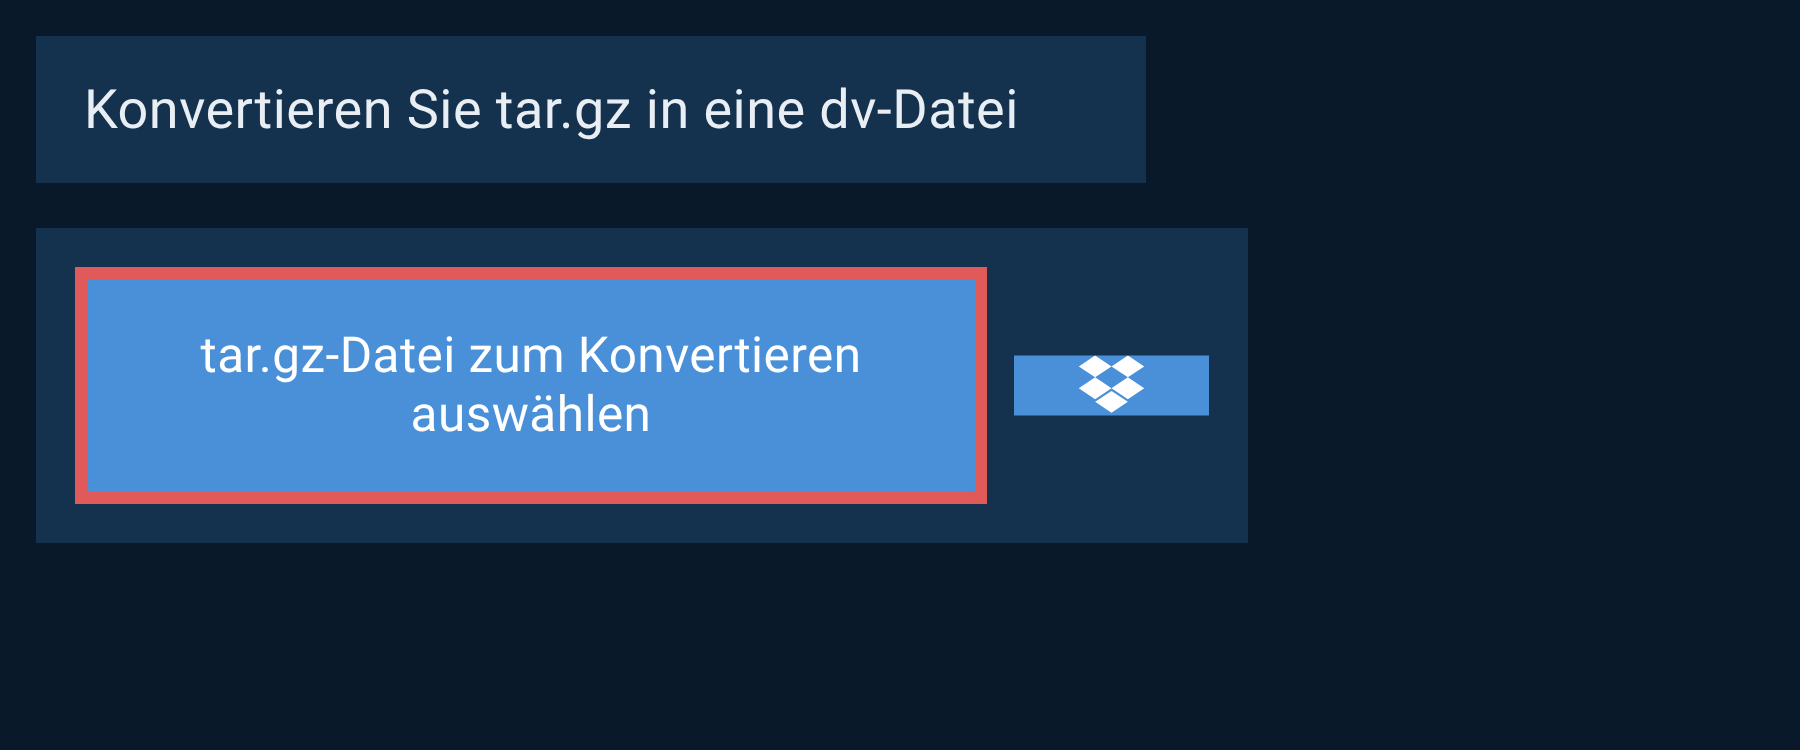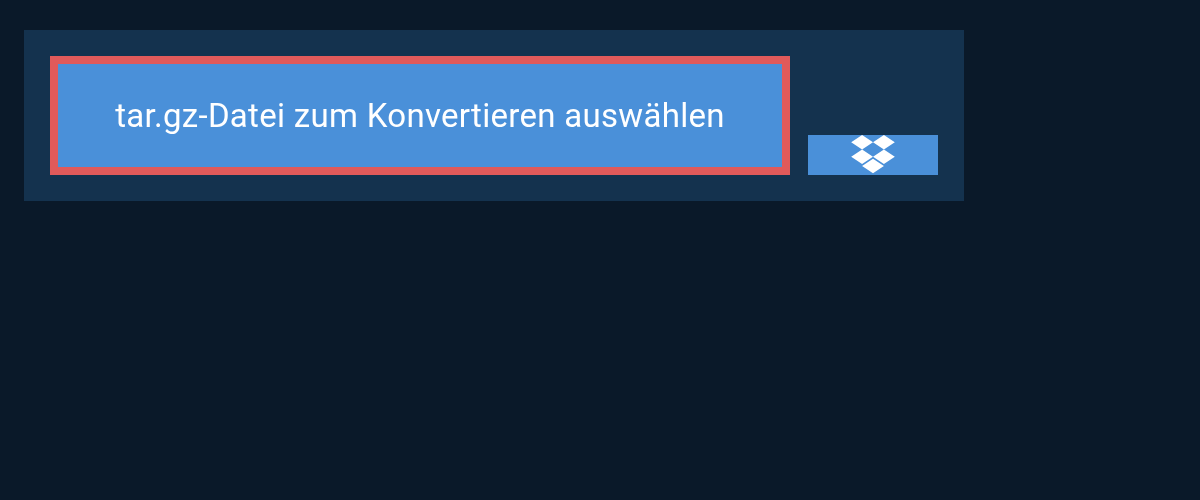--- a/index.html
+++ b/index.html
@@ -27,24 +27,24 @@
     .header-title {
       color: #e8eef3;
       font-size: 36px;
       font-weight: 400;
       letter-spacing: 0.3px;
     }
     .upload-section {
       background-color: #14324e;
       margin: 30px 24px 0 24px;
       padding: 26px 26px;
-      width: 940px;
+      width: 808px;
       display: flex;
       gap: 18px;
-      align-items: flex-end;
+      align-items: center;
     }
     .select-file-button {
       background-color: #4a90d9;
       border: 8px solid #e05a5a;
       color: #ffffff;
       font-size: 33px;
       font-weight: 400;
       padding: 32px 42px;
       flex: 1;
       text-align: center;
@@ -62,20 +62,23 @@
     .dropbox-icon {
       width: 44px;
       height: 40px;
       fill: #ffffff;
     }
   </style>
 </head>
 <body>
 
 <div class="container">
+  <div class="header-bar">
+    <h1 class="header-title">Konvertieren Sie tar.gz in eine dv-Datei</h1>
+  </div>
 
   <div class="upload-section">
     <div class="select-file-button">
       <span>tar.gz-Datei zum Konvertieren auswählen</span>
     </div>
     <div class="dropbox-button">
       <svg class="dropbox-icon" viewBox="0 0 48 44">
         <path d="M12 0 L24 8 L12 16 L0 8 Z M36 0 L48 8 L36 16 L24 8 Z M0 24 L12 16 L24 24 L12 32 Z M48 24 L36 16 L24 24 L36 32 Z M12 34 L24 26 L36 34 L24 42 Z"></path>
       </svg>
     </div>

